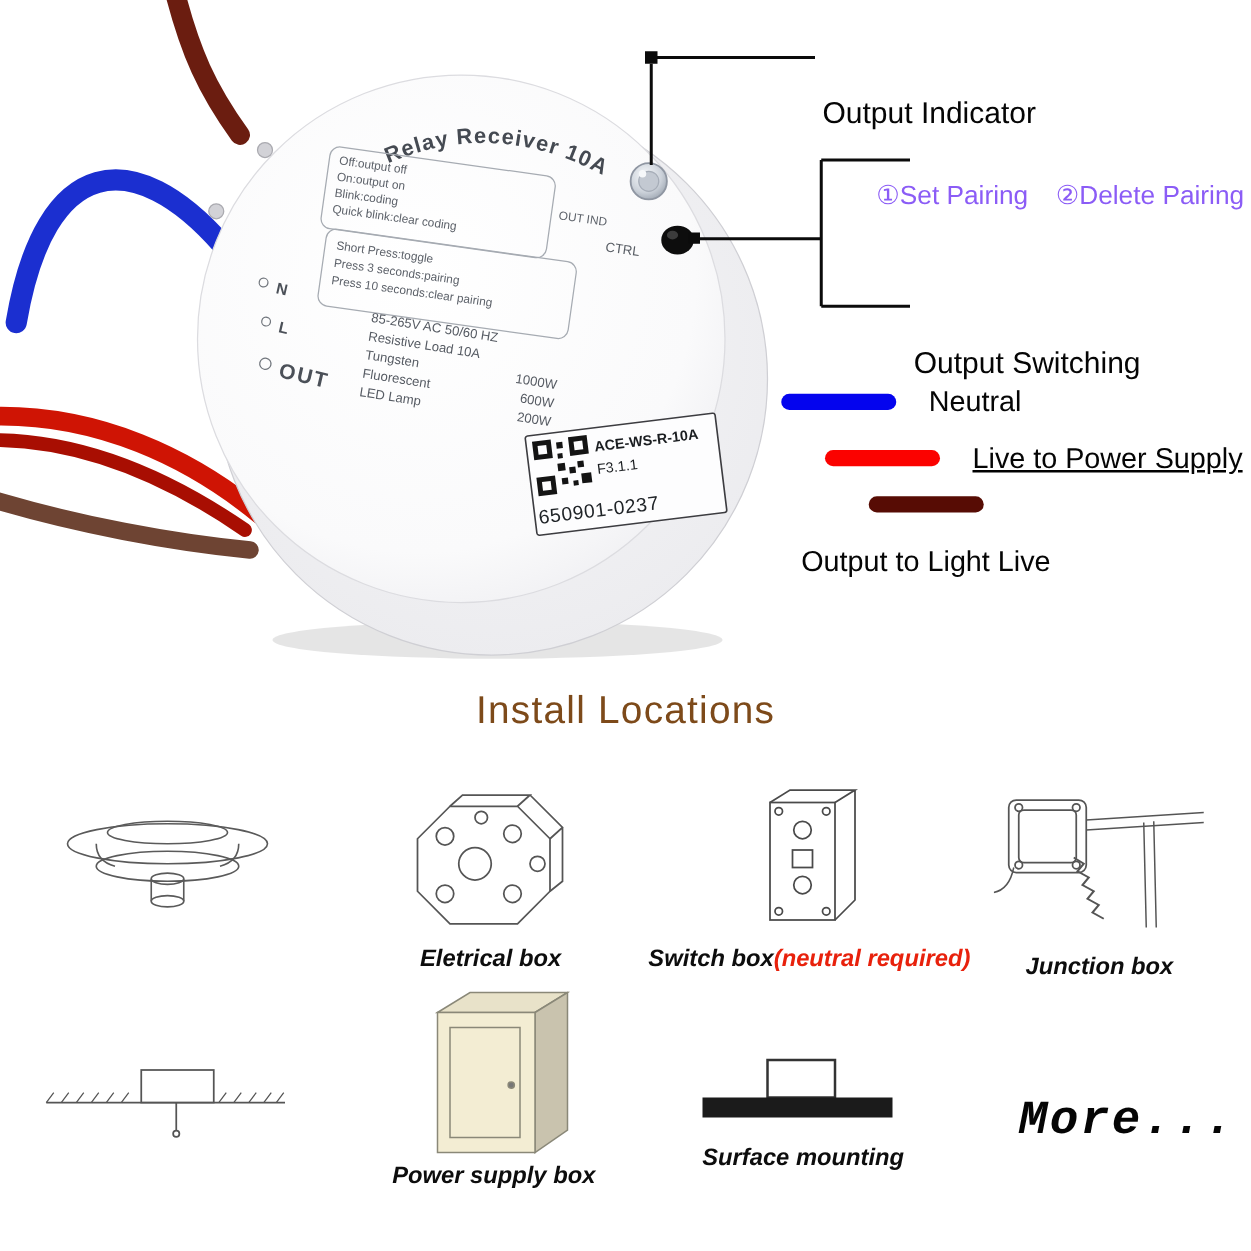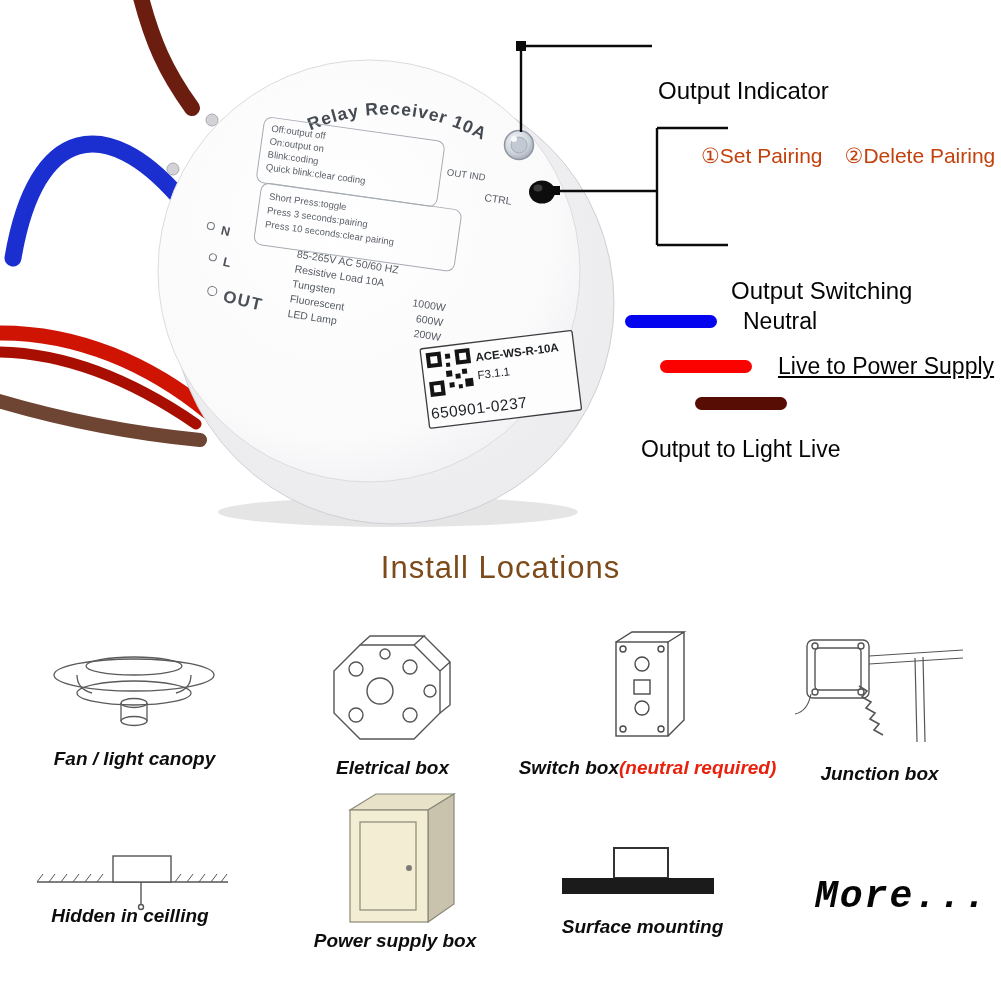--- a/index.html
+++ b/index.html
@@ -1,20 +1,20 @@
 <!DOCTYPE html>
 <html><head>
 <meta charset="utf-8">
 <style>
   html,body{margin:0;padding:0;background:#fff;}
   .page{position:relative;width:1001px;height:1001px;background:#ffffff;overflow:hidden;
         font-family:"Liberation Sans",sans-serif;color:#000;}
   .scene{position:absolute;left:0;top:0;}
   .callout{position:absolute;font-size:24px;color:#050505;white-space:nowrap;margin-top:46px;}
-  .pairing{position:absolute;font-size:21px;color:#c2410c;white-space:nowrap;display:flex;gap:22px;}
+  .pairing{position:absolute;font-size:21px;color:#8b5cf6;white-space:nowrap;display:flex;gap:22px;}
   .legend-row{position:absolute;display:flex;align-items:center;gap:26px;}
   .legend-bar{width:92px;height:13px;border-radius:7px;}
   .legend-label{font-size:23px;color:#050505;white-space:nowrap;}
   .install-heading{position:absolute;left:0;top:550px;width:100%;text-align:center;
                    font-size:31px;color:#7d4a1a;letter-spacing:1px;}
   .illus{position:absolute;}
   .ilabel{position:absolute;text-align:center;font-style:italic;font-weight:bold;
           font-size:19px;color:#0d0d0d;white-space:nowrap;}
   .note-red{color:#e8210c;}
   .more{position:absolute;font-family:Liberation Mono, monospace;font-style:italic;
@@ -163,21 +163,20 @@
 
   <svg class="illus" style="left:42px;top:645px;" width="185" height="100" viewBox="0 0 185 100" fill="none" stroke="#5a5a5a" stroke-width="1.3">
     <ellipse cx="92" cy="30" rx="80" ry="16"></ellipse>
     <ellipse cx="92" cy="21" rx="48" ry="9"></ellipse>
     <ellipse cx="92" cy="48" rx="57" ry="12"></ellipse>
     <path d="M35,30 Q35,44 50,48 M149,30 Q149,44 134,48"></path>
     <ellipse cx="92" cy="58" rx="13" ry="4.5"></ellipse>
     <path d="M79,58 L79,76 M105,58 L105,76"></path>
     <ellipse cx="92" cy="76" rx="13" ry="4.5"></ellipse>
   </svg>
-  <div class="ilabel" style="left:27px;top:748px;width:215px;">Fan / light canopy</div>
 
   <svg class="illus" style="left:322px;top:633px;" width="140" height="115" viewBox="0 0 140 115" fill="none" stroke="#555" stroke-width="1.4">
     <path d="M38,12 L92,12 L118,38 L118,80 L92,106 L38,106 L12,80 L12,38 Z"></path>
     <path d="M38,12 L48,3 L102,3 L92,12 M102,3 L128,29 L118,38 M128,29 L128,72 L118,80"></path>
     <circle cx="58" cy="58" r="13"></circle>
     <circle cx="34" cy="36" r="7"></circle>
       <circle cx="88" cy="34" r="7"></circle>
     <circle cx="34" cy="82" r="7"></circle>
       <circle cx="88" cy="82" r="7"></circle>
     <circle cx="63" cy="21" r="5"></circle>
@@ -215,21 +214,20 @@
   <div class="ilabel" style="left:792px;top:763px;width:175px;">Junction box</div>
 
   <svg class="illus" style="left:35px;top:832px;" width="195" height="82" viewBox="0 0 195 82" fill="none" stroke="#555" stroke-width="1.4">
     <path d="M2,50 L193,50"></path>
     <path d="M8,42 L2,50 M20,42 L14,50 M32,42 L26,50 M44,42 L38,50 M56,42 L50,50 M68,42 L62,50
              M146,42 L140,50 M158,42 L152,50 M170,42 L164,50 M182,42 L176,50 M192,42 L186,50" stroke-width="1"></path>
     <rect x="78" y="24" width="58" height="26" fill="#ffffff"></rect>
     <path d="M106,50 L106,72"></path>
     <circle cx="106" cy="75" r="2.5"></circle>
   </svg>
-  <div class="ilabel" style="left:30px;top:905px;width:200px;">Hidden in ceilling</div>
 
   <svg class="illus" style="left:340px;top:788px;" width="120" height="140" viewBox="0 0 120 140" stroke="#8a8878" stroke-width="1.2">
     <path d="M10,22 L36,6 L114,6 L88,22 Z" fill="#e8e2c9"></path>
     <path d="M88,22 L114,6 L114,116 L88,134 Z" fill="#c9c3ae"></path>
     <rect x="10" y="22" width="78" height="112" fill="#f3edd3"></rect>
     <rect x="20" y="34" width="56" height="88" fill="none"></rect>
     <circle cx="69" cy="80" r="2.5" fill="#777"></circle>
   </svg>
   <div class="ilabel" style="left:300px;top:930px;width:190px;">Power supply box</div>
 

